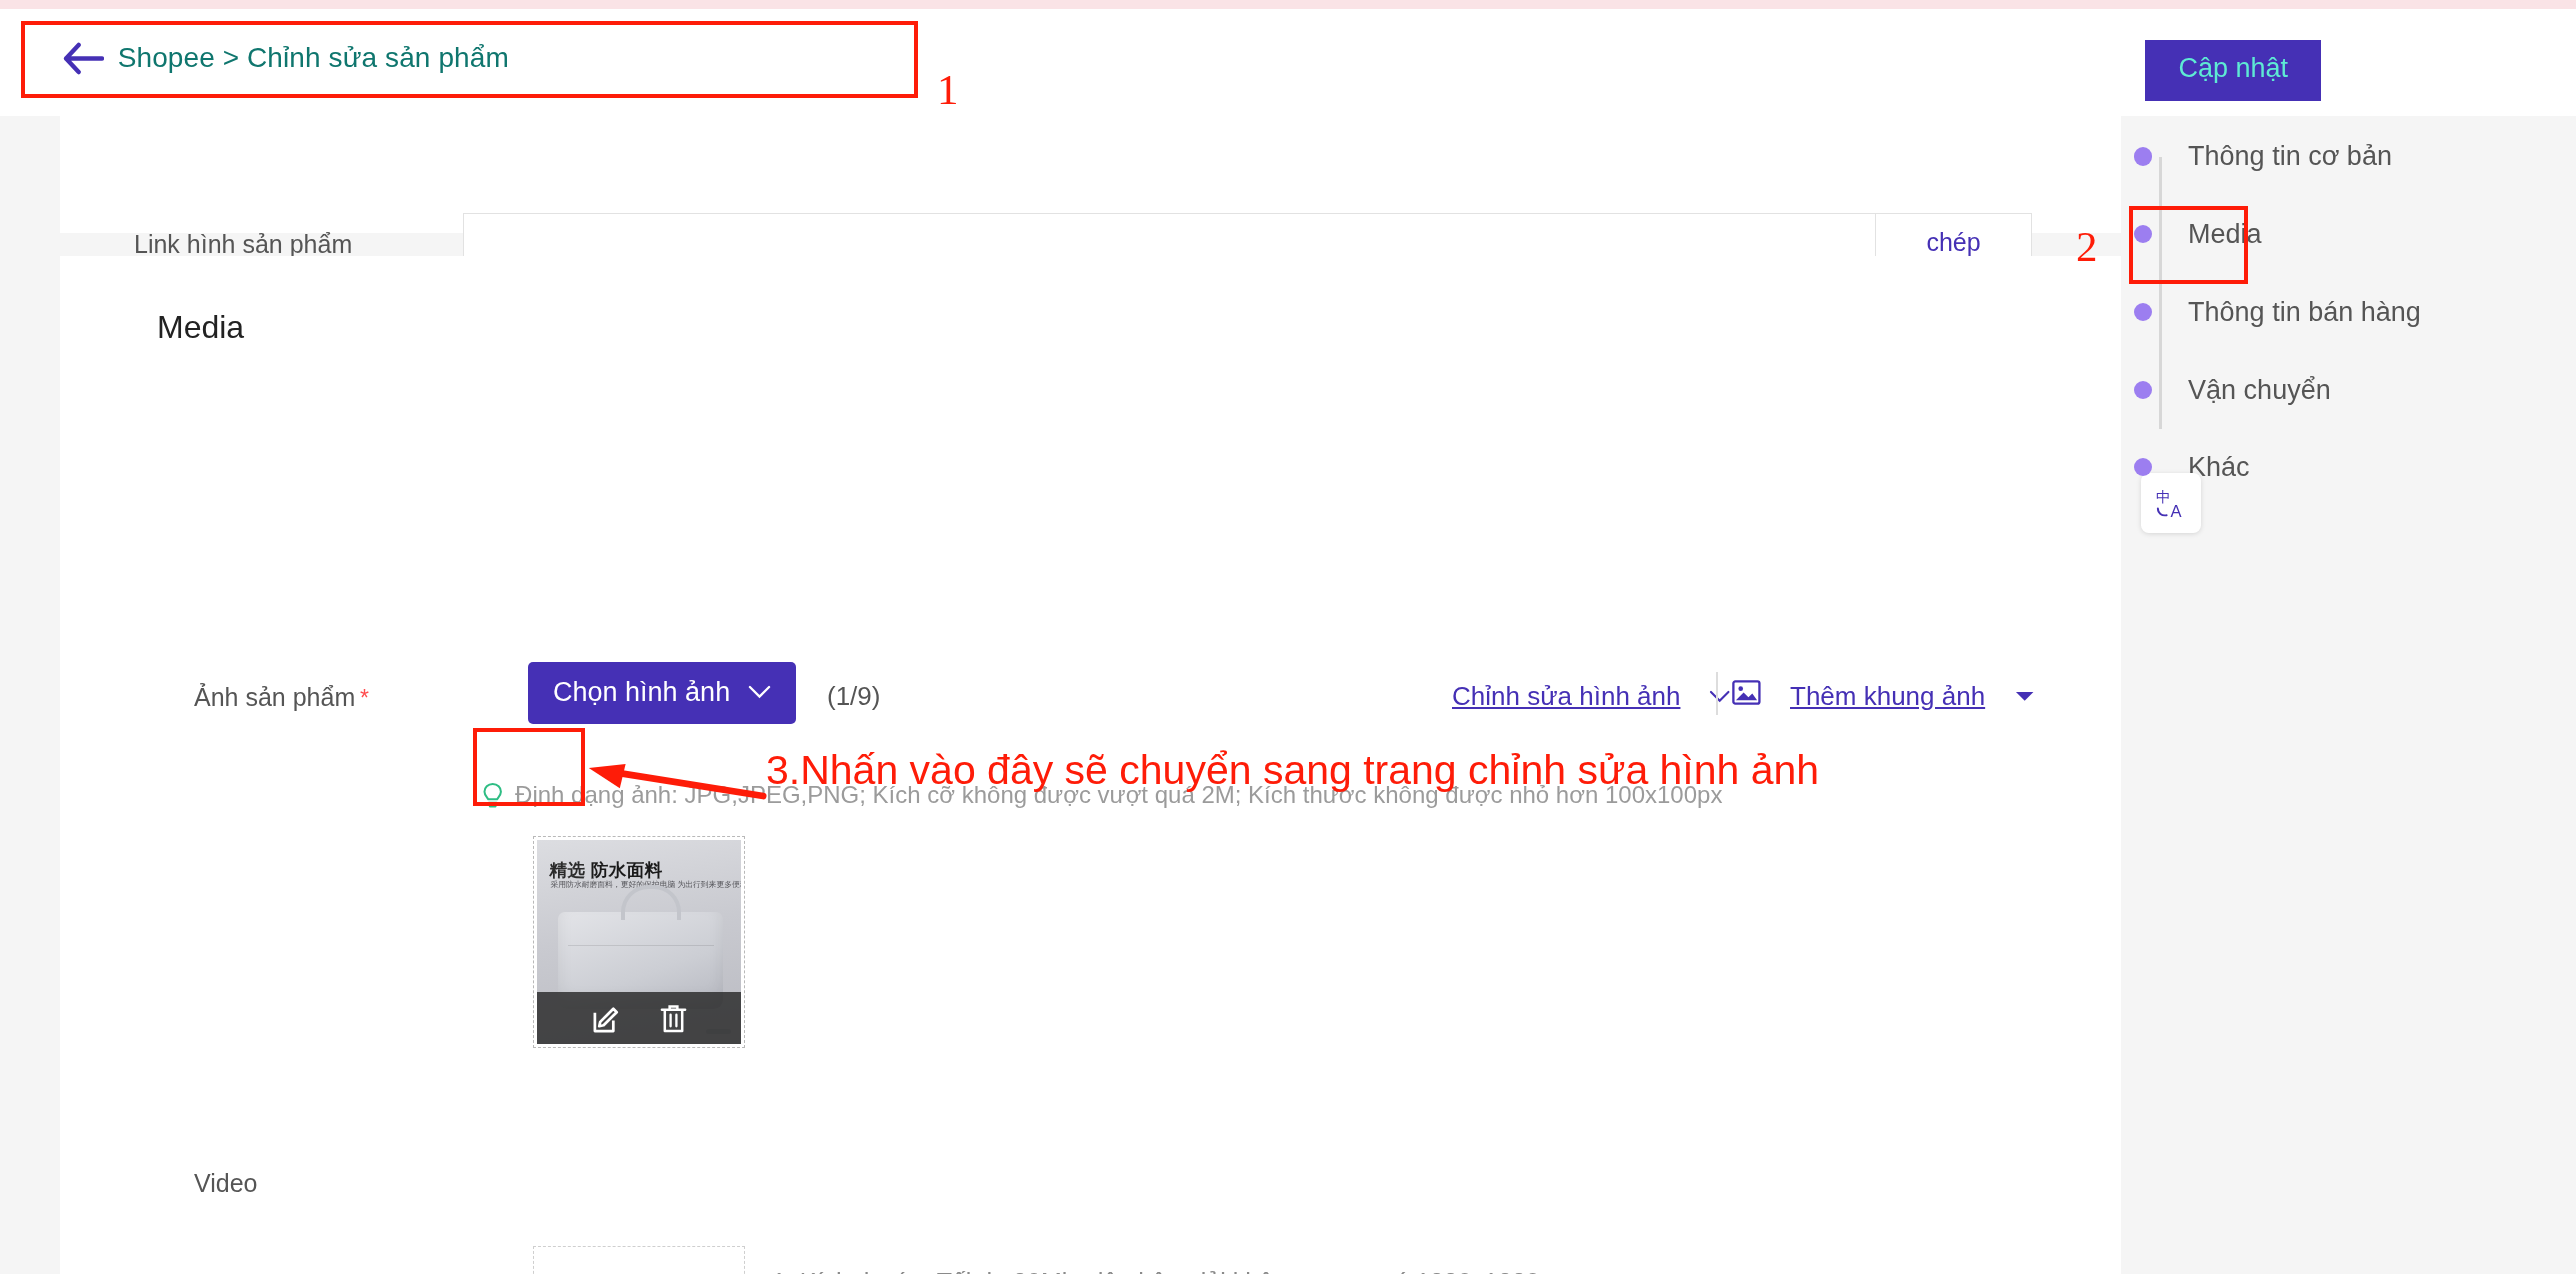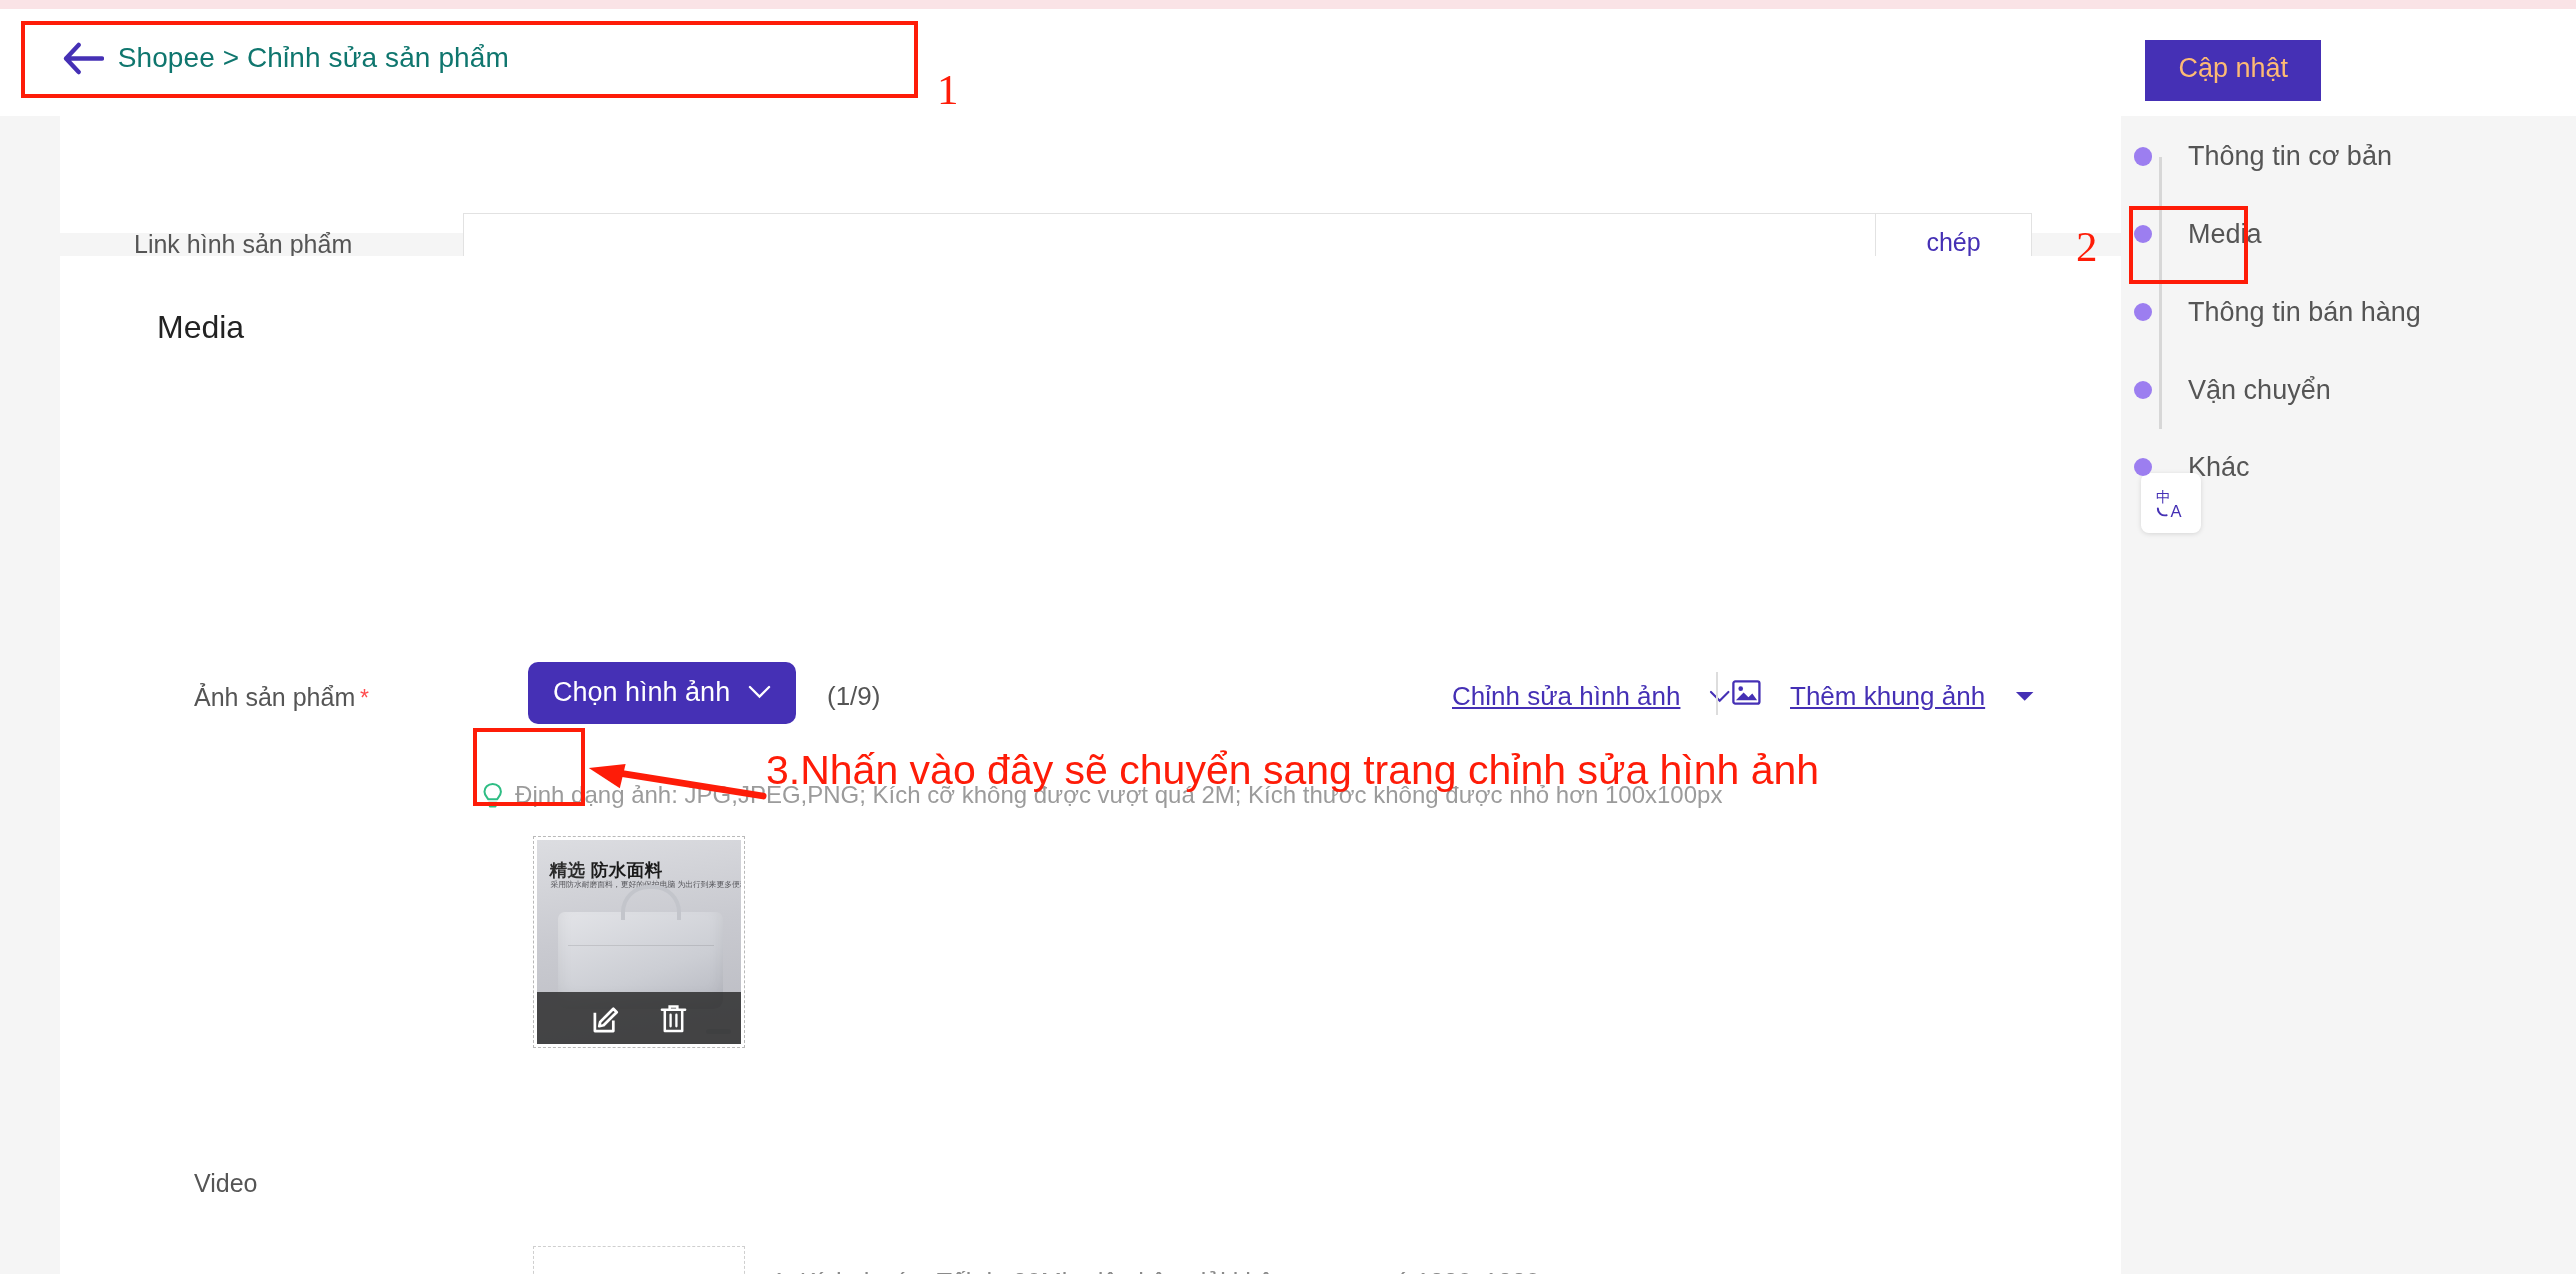--- a/index.html
+++ b/index.html
@@ -37,21 +37,21 @@
     white-space: nowrap;
   }
   .crumb-badge {
     margin-left: 29px;
     background: #e8e3fb; color: #4a32bd;
     font-size: 28px; padding: 10.7px 18.4px 12.6px;
     white-space: nowrap;
   }
   .update-btn {
     position: absolute; right: 255px; top: 31px;
-    background: #4530b5; color: #fdba74;
+    background: #4530b5; color: #5eead4;
     font-size: 27px; border: none;
     padding: 15.5px 33px 18.4px; cursor: pointer;
     font-family: inherit; line-height: 1;
   }
 
   
   .ann-box {
     position: absolute; border: 4.9px solid #fe1c08;
     pointer-events: none; background: transparent;
   }
@@ -109,21 +109,21 @@
     font-size: 32px; color: #222222; font-weight: 400;
   }
   #label-anh { left: 134px; top: 427px; }
   #label-video { left: 134px; top: 913px; }
   .req-star { color: #ff4d4f; margin-left: 4.9px; font-size: 23px; }
 
   .btn-primary {
     position: absolute; background: #4530b5; color: #ffffff;
     font-size: 27px; border: none; cursor: pointer;
     display: flex; align-items: center; gap: 17.5px;
-    font-family: inherit; border-radius: 10px;
+    font-family: inherit; border-radius: 5px;
   }
   #btn-chon-hinh { left: 468px; top: 406px; padding: 14.6px 25px 16.5px; }
   .btn-light {
     position: absolute; background: #a99bf2; color: #ffffff;
     font-size: 27px; border: none; cursor: pointer;
     display: flex; align-items: center; gap: 15.5px;
     font-family: inherit; border-radius: 5.8px;
     padding: 14.6px 25px 16.5px;
   }
   #btn-them-video { left: 468px; top: 884px; }

